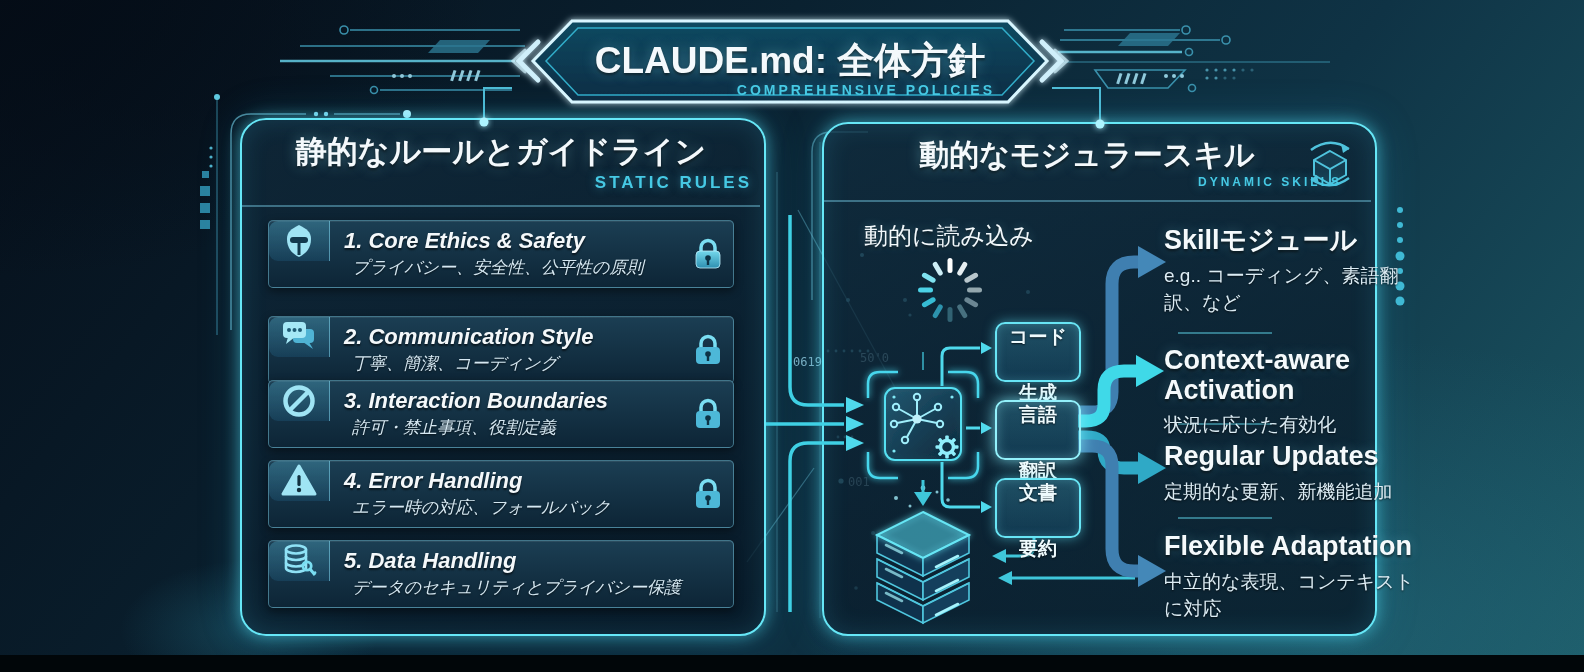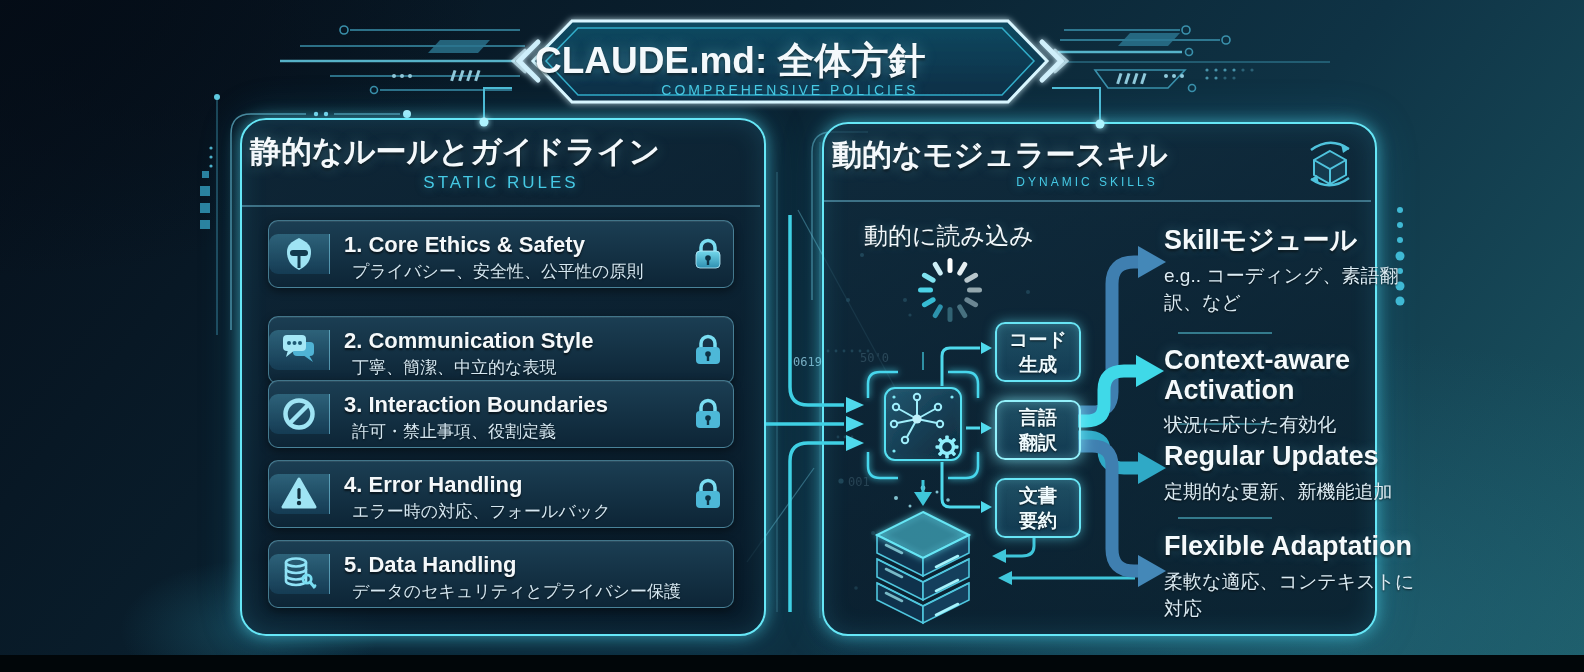--- a/index.html
+++ b/index.html
@@ -10,50 +10,50 @@
       radial-gradient(700px 400px at 0% 0%, rgba(4,12,22,.9), rgba(0,0,0,0) 70%),
       linear-gradient(128deg,#060f1a 0%,#0a2130 38%,#0f3345 66%,#19505e 92%,#1d5a66 100%);}
   .abs{position:absolute;}
   .layer{position:absolute;left:0;top:0;width:1584px;height:672px;}
   #bgsvg{z-index:1;} .panel{z-index:2;} #fgsvg{z-index:3;} .txt{z-index:4;}
   .panel{position:absolute;border:2px solid #66e7f7;border-radius:26px;
     background:linear-gradient(160deg,rgba(17,44,62,.72),rgba(7,22,36,.80));
     box-shadow:0 0 16px rgba(90,230,250,.55),0 0 40px rgba(40,160,200,.25),inset 0 0 26px rgba(70,200,235,.16);}
   .left-panel{left:240px;top:118px;width:522px;height:514px;}
   .right-panel{left:822px;top:122px;width:551px;height:510px;}
-  .panel-title{color:#f4f9fc;font-weight:bold;text-align:left;
+  .panel-title{color:#f4f9fc;font-weight:bold;text-align:center;
     text-shadow:0 0 14px rgba(150,240,255,.35),0 2px 3px rgba(0,0,0,.65);}
-  .panel-sub{color:#46c9e4;font-weight:normal;text-align:center;letter-spacing:3px;
+  .panel-sub{color:#46c9e4;font-weight:bold;text-align:right;letter-spacing:3px;
     text-shadow:0 0 10px rgba(70,200,230,.5);}
   .banner-title{left:535px;top:36px;width:510px;font-size:37px;}
   .banner-sub{left:585px;top:82px;width:410px;font-size:14px;}
   .lp-title{left:250px;top:131px;width:502px;font-size:31px;}
   .lp-sub{left:250px;top:173px;width:502px;font-size:17px;}
   .rp-title{left:832px;top:135px;width:510px;font-size:30px;}
   .rp-sub{left:832px;top:175px;width:510px;font-size:12px;}
-  .rule-row{position:absolute;left:268px;width:464px;height:66px;z-index:4;display:flex;align-items:center;
+  .rule-row{position:absolute;left:268px;width:464px;height:66px;z-index:4;display:flex;align-items:flex-start;
     background:linear-gradient(180deg,#1b3e53,#0d2536);border:1px solid rgba(130,215,240,.45);
-    border-radius:10px;box-shadow:0 3px 8px rgba(0,0,0,.45),inset 0 1px 0 rgba(255,255,255,.08);}
+    border-radius:5px;box-shadow:0 3px 8px rgba(0,0,0,.45),inset 0 1px 0 rgba(255,255,255,.08);font-style:italic;}
   .rule-icon{width:60px;flex:0 0 60px;display:flex;align-items:center;justify-content:center;
     background:linear-gradient(180deg,rgba(95,195,225,.30),rgba(35,105,145,.28));
     border-right:1px solid rgba(130,215,240,.55);border-radius:9px 0 0 9px;}
   .rule-text{padding:8px 40px 0 14px;}
   .rule-title{color:#f4f8fa;font-weight:bold;font-size:22px;line-height:1.1;
     text-shadow:0 2px 2px rgba(0,0,0,.6);}
   .rule-desc{color:#d6e8f2;font-size:17px;margin-top:3px;padding-left:8px;
     text-shadow:0 1px 2px rgba(0,0,0,.6);}
   .rule-lock{position:absolute;right:12px;top:17px;}
   .loading-label{left:864px;top:220px;width:240px;font-size:24px;color:#f2f8fb;font-weight:normal;
     text-shadow:0 0 10px rgba(150,240,255,.3),0 2px 3px rgba(0,0,0,.65);}
   .module-box{position:absolute;left:995px;width:82px;height:56px;z-index:4;
-    display:flex;flex-direction:column;align-items:center;justify-content:center;
+    display:flex;flex-direction:column;align-items:center;
     background:linear-gradient(180deg,rgba(70,170,200,.32),rgba(22,78,108,.50));
     border:2px solid #68e5f5;border-radius:10px;color:#eefafd;font-weight:bold;font-size:19px;line-height:25px;
     box-shadow:0 0 12px rgba(95,225,245,.55),inset 0 0 10px rgba(120,230,250,.25);
-    text-shadow:0 1px 2px rgba(0,0,0,.7);}
+    text-shadow:0 1px 2px rgba(0,0,0,.7);gap:31px;}
   .module-box.bright{border-color:#93f1fb;box-shadow:0 0 16px rgba(130,240,255,.8),inset 0 0 12px rgba(150,240,255,.35);}
   .outcome{position:absolute;left:1164px;width:270px;z-index:4;}
   .outcome-title{color:#f5fafc;font-weight:bold;font-size:27px;line-height:1.1;
     text-shadow:0 0 12px rgba(140,235,255,.25),0 2px 3px rgba(0,0,0,.7);}
   .outcome-desc{color:#dcecf4;font-size:19px;line-height:1.45;margin-top:6px;
     text-shadow:0 1px 2px rgba(0,0,0,.65);}
   .bottom-strip{left:0;top:655px;width:1584px;height:17px;background:#010609;z-index:5;}
   .corner-glow{left:120px;top:560px;width:260px;height:140px;z-index:1;
     background:radial-gradient(closest-side,rgba(60,190,220,.22),rgba(0,0,0,0));}
 </style>
@@ -415,21 +415,21 @@
           <polygon points="30,25 34,32 24,25" fill="#4fb3d4"></polygon>
           <rect x="4" y="5" width="23" height="16" rx="4" fill="#a5e8f6"></rect>
           <polygon points="9,20 16,20 7,27" fill="#a5e8f6"></polygon>
           <circle cx="10" cy="13" r="2" fill="#1d5a74"></circle>
           <circle cx="15.5" cy="13" r="2" fill="#1d5a74"></circle>
           <circle cx="21" cy="13" r="2" fill="#1d5a74"></circle>
         </svg>
     </div>
     <div class="rule-text">
         <div class="rule-title">2. Communication Style</div>
-      <div class="rule-desc">丁寧、簡潔、中立的な表現</div>
+      <div class="rule-desc">丁寧、簡潔、コーディング</div>
       </div>
     <div class="rule-lock">
       <svg width="26" height="32" viewBox="0 0 26 32">
           <path d="M6,14 V9.5 a7,7 0 0 1 14,0 V14" fill="none" stroke="#7adef2" stroke-width="3.5" stroke-linecap="round"></path>
           <rect x="1" y="13" width="24" height="17" rx="4" fill="#4db8d8"></rect>
           <circle cx="13" cy="20" r="2.8" fill="#0d3346"></circle>
           <rect x="11.8" y="21" width="2.4" height="6" fill="#0d3346"></rect>
         </svg>
     </div>
   </div>
@@ -519,18 +519,18 @@
   <div class="outcome" style="top:346px">
     <div class="outcome-title">Context-aware Activation</div>
     <div class="outcome-desc">状況に応じた有効化</div>
   </div>
   <div class="outcome" style="top:442px">
     <div class="outcome-title">Regular Updates</div>
     <div class="outcome-desc">定期的な更新、新機能追加</div>
   </div>
   <div class="outcome" style="top:532px">
     <div class="outcome-title">Flexible Adaptation</div>
-    <div class="outcome-desc" style="width:255px">柔軟な適応、コンテキストに対応</div>
+    <div class="outcome-desc" style="width:255px">中立的な表現、コンテキストに対応</div>
   </div>
 
   <div class="abs corner-glow"></div>
   <div class="abs bottom-strip"></div>
 </div>
 
 </body></html>

